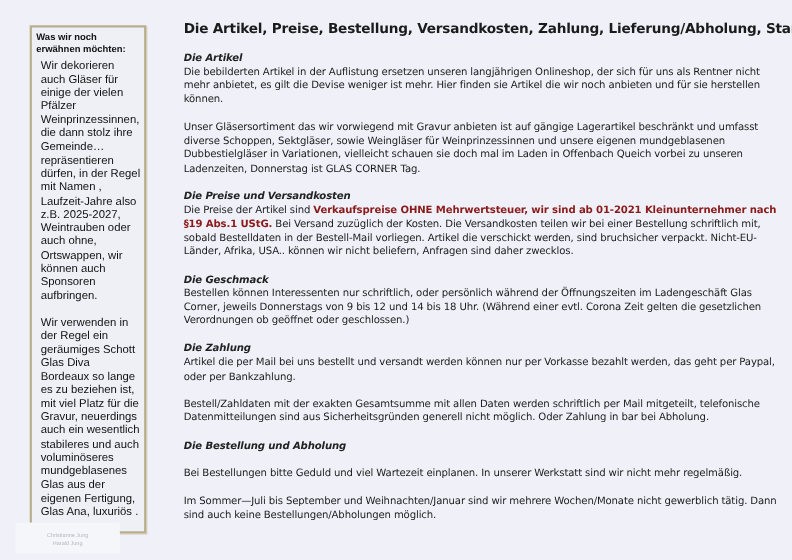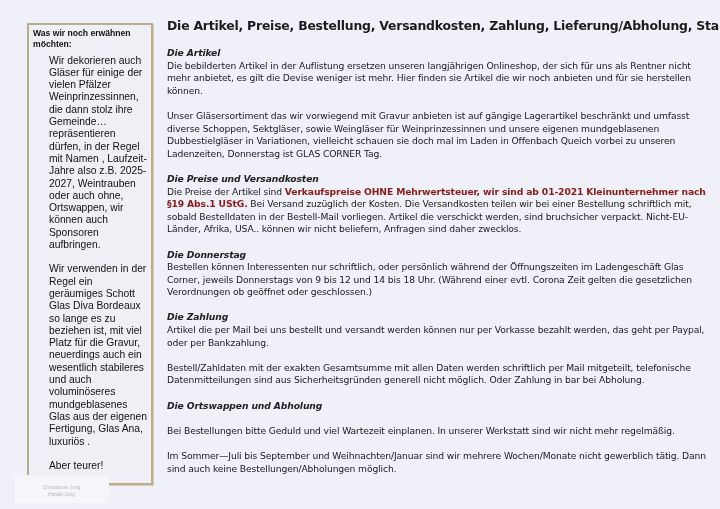--- a/index.html
+++ b/index.html
@@ -5,32 +5,32 @@
   html, body { margin: 0; padding: 0; }
   body {
     width: 720px; height: 509px; overflow: hidden;
     background: #eff0f8;
     position: relative;
     font-family: "DejaVu Sans", sans-serif;
     color: #1a1a1a;
   }
   .sidebar {
     position: absolute; left: 27px; top: 23px;
-    width: 126px; height: 462px;
+    width: 106px; height: 462px;
     background: #eef0f6;
     border: 2px solid #b8ad8c;
     box-shadow: 1px 1px 0 #d7cfb7;
     padding: 3px 3px 3px 4px;
     box-sizing: border-box;
     font-family: "Liberation Sans", sans-serif;
     font-size: 10.3px; line-height: 12.3px;
     color: #111;
   }
   .sidebar .side-title { font-weight: bold; font-size: 8.6px; line-height: 10.8px; margin: 0 0 5px 0; }
-  .sidebar p { margin: 0 0 12px 16px; }
+  .sidebar p { margin: 0 0 12px 4px; }
   .sidebar b { font-weight: normal; }
   .footer-box {
     position: absolute; left: 14px; top: 475px;
     width: 95px; height: 28px;
     background: #f5f6fa;
     font-family: "Liberation Sans", sans-serif;
     font-size: 5px; color: #b8b8c0; text-align: center; line-height: 7px;
     padding-top: 9px; box-sizing: border-box;
   }
   .main {
@@ -76,28 +76,28 @@
     <p>Die bebilderten Artikel in der Auflistung ersetzen unseren langjährigen Onlineshop, der sich für uns als Rentner nicht mehr anbietet, es gilt die Devise weniger ist mehr. Hier finden sie Artikel die wir noch anbieten und für sie herstellen können.</p>
     <p>Unser Gläsersortiment das wir vorwiegend mit Gravur anbieten ist auf gängige Lagerartikel beschränkt und umfasst diverse Schoppen, Sektgläser, sowie Weingläser für Weinprinzessinnen und unsere eigenen mundgeblasenen Dubbestielgläser in Variationen, vielleicht schauen sie doch mal im Laden in Offenbach Queich vorbei zu unseren Ladenzeiten, Donnerstag ist GLAS CORNER Tag.</p>
   </div>
 
   <div class="section">
     <h2>Die Preise und Versandkosten</h2>
     <p><span>Die Preise der Artikel sind </span><span class="red">Verkaufspreise OHNE Mehrwertsteuer, wir sind ab 01-2021 Kleinunternehmer nach §19 Abs.1 UStG.</span><span> Bei Versand zuzüglich der Kosten. Die Versandkosten teilen wir bei einer Bestellung schriftlich mit, sobald Bestelldaten in der </span><span class="bold">Bestell-Mail</span><span> vorliegen. Artikel die verschickt werden, sind bruchsicher verpackt. Nicht-EU-Länder, Afrika, USA.. können wir nicht beliefern, Anfragen sind daher zwecklos.</span></p>
   </div>
 
   <div class="section">
-    <h2>Die Donnerstag</h2>
+    <h2>Die Geschmack</h2>
     <p><span>Bestellen können Interessenten nur schriftlich, oder persönlich während der Öffnungszeiten im Ladengeschäft Glas Corner, </span><span class="bold">jeweils Donnerstags von 9 bis 12 und 14 bis 18 Uhr. (Während einer evtl. Corona Zeit gelten die gesetzlichen Verordnungen ob geöffnet oder geschlossen.)</span></p>
   </div>
 
   <div class="section">
     <h2>Die Zahlung</h2>
     <p><span>Artikel die per Mail bei uns bestellt und versandt werden können </span><span class="bold">nur per Vorkasse</span><span> bezahlt werden, das geht per </span><span class="bold">Paypal, oder per Bankzahlung.</span></p>
     <p><span>Bestell/Zahldaten mit der exakten Gesamtsumme mit allen Daten werden schriftlich per Mail mitgeteilt, telefonische Datenmitteilungen sind aus Sicherheitsgründen generell nicht möglich. Oder </span><span class="bold">Zahlung in bar bei Abholung</span><span>.</span></p>
   </div>
 
   <div class="section">
-    <h2 style="margin-bottom:12.6px;">Die Ortswappen und Abholung</h2>
+    <h2 style="margin-bottom:12.6px;">Die Bestellung und Abholung</h2>
     <p><span>Bei Bestellungen bitte </span><span class="bold">Geduld und viel Wartezeit</span><span> einplanen. In unserer Werkstatt sind wir nicht mehr regelmäßig.</span></p>
     <p><span>Im Sommer—Juli bis September und Weihnachten/Januar sind wir mehrere Wochen/Monate </span><span class="bold">nicht gewerblich tätig</span><span>. Dann sind auch keine Bestellungen/Abholungen möglich.</span></p>
   </div>
 </div>
 
 </body></html>

